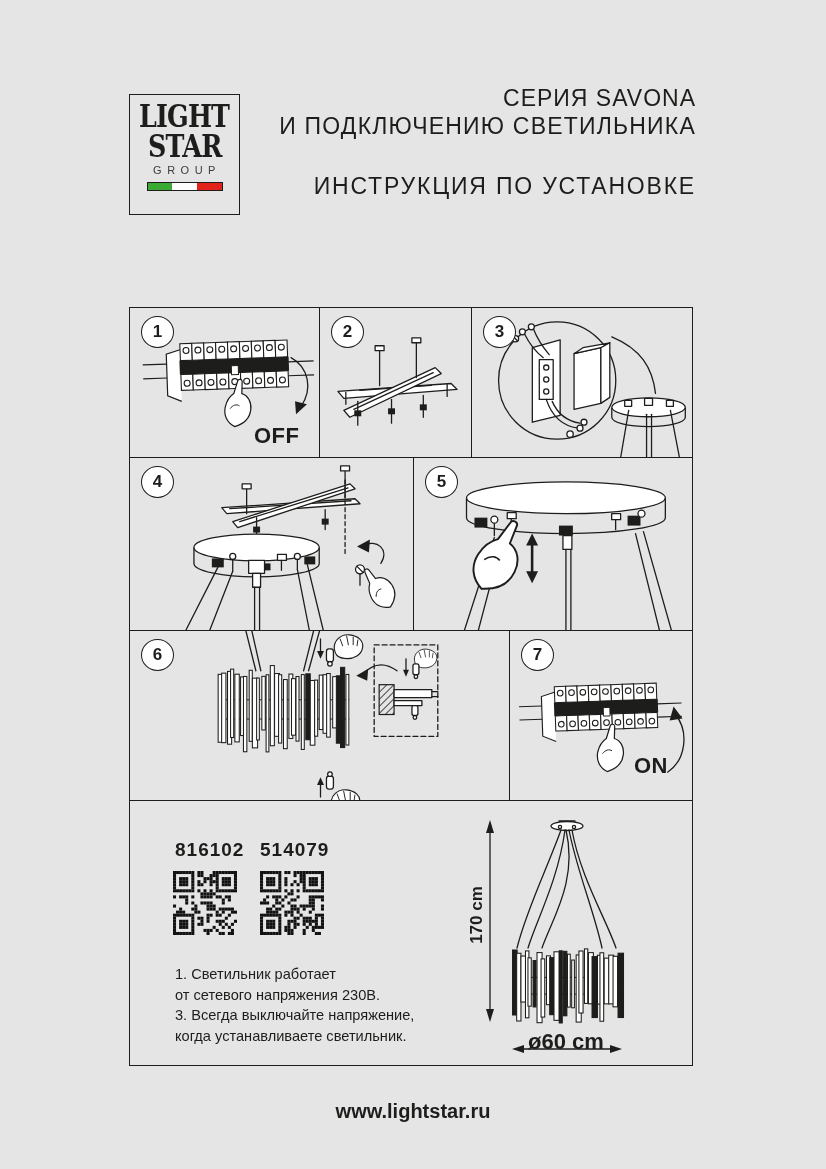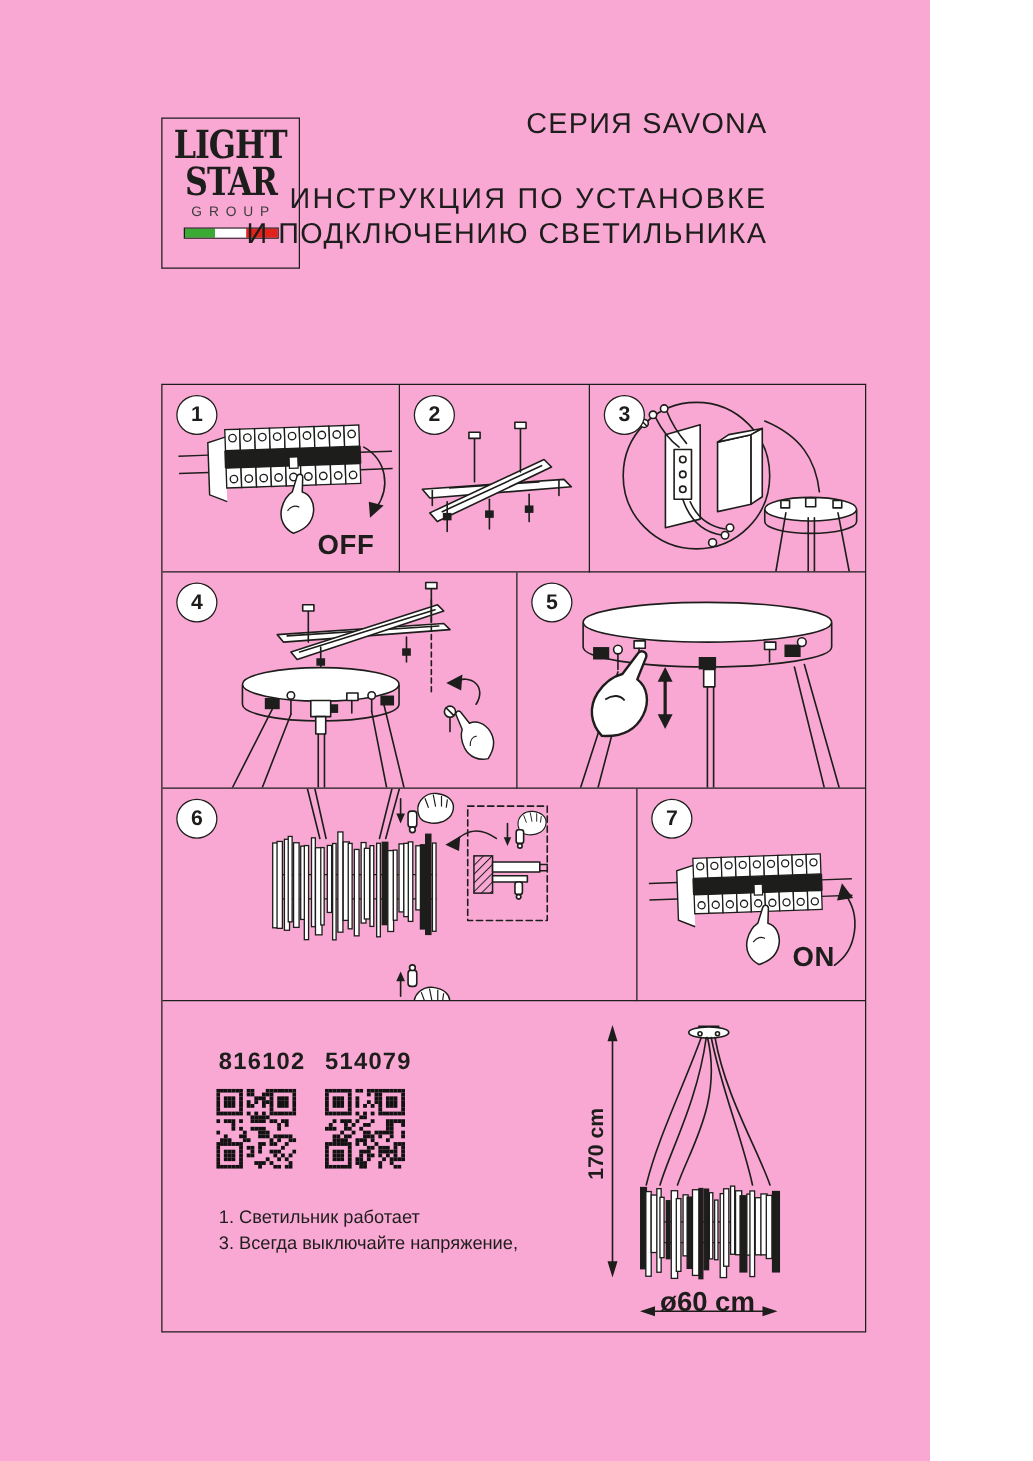--- a/index.html
+++ b/index.html
@@ -1,16 +1,16 @@
 <!DOCTYPE html>
 <html><head>
 <meta charset="utf-8">
 <style>
   html,body{margin:0;padding:0;background:#fff}
-  .page{position:relative;width:744px;height:1169px;background:#f9a8d4;overflow:hidden;
+  .page{position:relative;width:826px;height:1169px;background:#e5e5e5;overflow:hidden;
         font-family:"Liberation Sans",sans-serif;color:#1d1d1b}
   
   .logo{position:absolute;left:129px;top:94px;width:111px;height:121px;border:1.6px solid #1d1d1b;
         box-sizing:border-box;display:flex;flex-direction:column;align-items:center;justify-content:flex-start;padding-top:6px}
   .logo-word{font-family:"DejaVu Serif","Liberation Serif",serif;font-weight:bold;font-size:31px;line-height:30px;
         transform:scaleX(.82);letter-spacing:-1px}
   .logo-group{font-size:11px;letter-spacing:5.5px;margin-top:3px;padding-left:5px;color:#3c3c3b}
   .flag{display:flex;width:76px;height:9px;border:1px solid #1d1d1b;margin-top:6px;box-sizing:border-box}
   .flag span{flex:1}
   
@@ -54,22 +54,22 @@
     <div class="logo-group">GROUP</div>
     <div class="flag">
       <span style="background: rgb(58, 170, 53);"></span>
       <span style="background: rgb(255, 255, 255);"></span>
       <span style="background: rgb(226, 35, 26);"></span>
     </div>
   </div>
 
   <div class="titles">
     <div class="t">СЕРИЯ SAVONA</div>
+    <div class="t t4">И ПОДКЛЮЧЕНИЮ СВЕТИЛЬНИКА</div>
     <div class="t t3">ИНСТРУКЦИЯ ПО УСТАНОВКЕ</div>
-    <div class="t t4">И ПОДКЛЮЧЕНИЮ СВЕТИЛЬНИКА</div>
   </div>
 
   <div class="grid">
 
     <div class="row row1">
       <div class="cell" style="width:190px">
         <div class="num">1</div>
         <svg class="draw" viewBox="0 0 190 150">
           <g transform="translate(50,36) rotate(-2)">
               <path d="M0,6 L-14,10 L-14,52 L0,58" fill="#fff" stroke="#1d1d1b" stroke-width="1.2"></path>
@@ -835,21 +835,23 @@
             <rect x="15" y="60" width="3" height="3" fill="#111"></rect>
             <rect x="18" y="60" width="3" height="3" fill="#111"></rect>
             <rect x="27" y="60" width="3" height="3" fill="#111"></rect>
             <rect x="30" y="60" width="3" height="3" fill="#111"></rect>
             <rect x="42" y="60" width="3" height="3" fill="#111"></rect>
             <rect x="54" y="60" width="3" height="3" fill="#111"></rect>
             <rect x="57" y="60" width="3" height="3" fill="#111"></rect>
           </svg>
         <div class="notes">
           <div>1. Светильник работает</div>
+          <div>от сетевого напряжения 230В.</div>
           <div>3. Всегда выключайте напряжение,</div>
+          <div>когда устанавливаете светильник.</div>
         </div>
         <svg class="draw" viewBox="0 0 230 256" style="left:330px;top:10px;width:230px;height:256px">
           <line class="s" x1="30" y1="16" x2="30" y2="204"></line>
           <polygon class="f" points="26,22 34,22 30,9"></polygon>
           <polygon class="f" points="26,198 34,198 30,211"></polygon>
           <line class="s" x1="99" y1="10" x2="115" y2="10"></line>
           <ellipse class="sw" cx="107" cy="15" rx="16" ry="4.5"></ellipse>
           <circle class="sw" cx="100" cy="16" r="1.6"></circle>
           <circle class="sw" cx="114" cy="16" r="1.6"></circle>
           <path class="s" d="M101,19 C86,60 66,100 57,137"></path>
@@ -890,13 +892,14 @@
           <line class="s" x1="62" y1="238" x2="152" y2="238"></line>
           <polygon class="f" points="64,234 64,242 52,238"></polygon>
           <polygon class="f" points="150,234 150,242 162,238"></polygon>
         </svg>
         <div class="dim-170">170 cm</div>
         <div class="dim-60">ø60 cm</div>
       </div>
     </div>
   </div>
 
+  <div class="footer">www.lightstar.ru</div>
 </div>
 
 </body></html>

